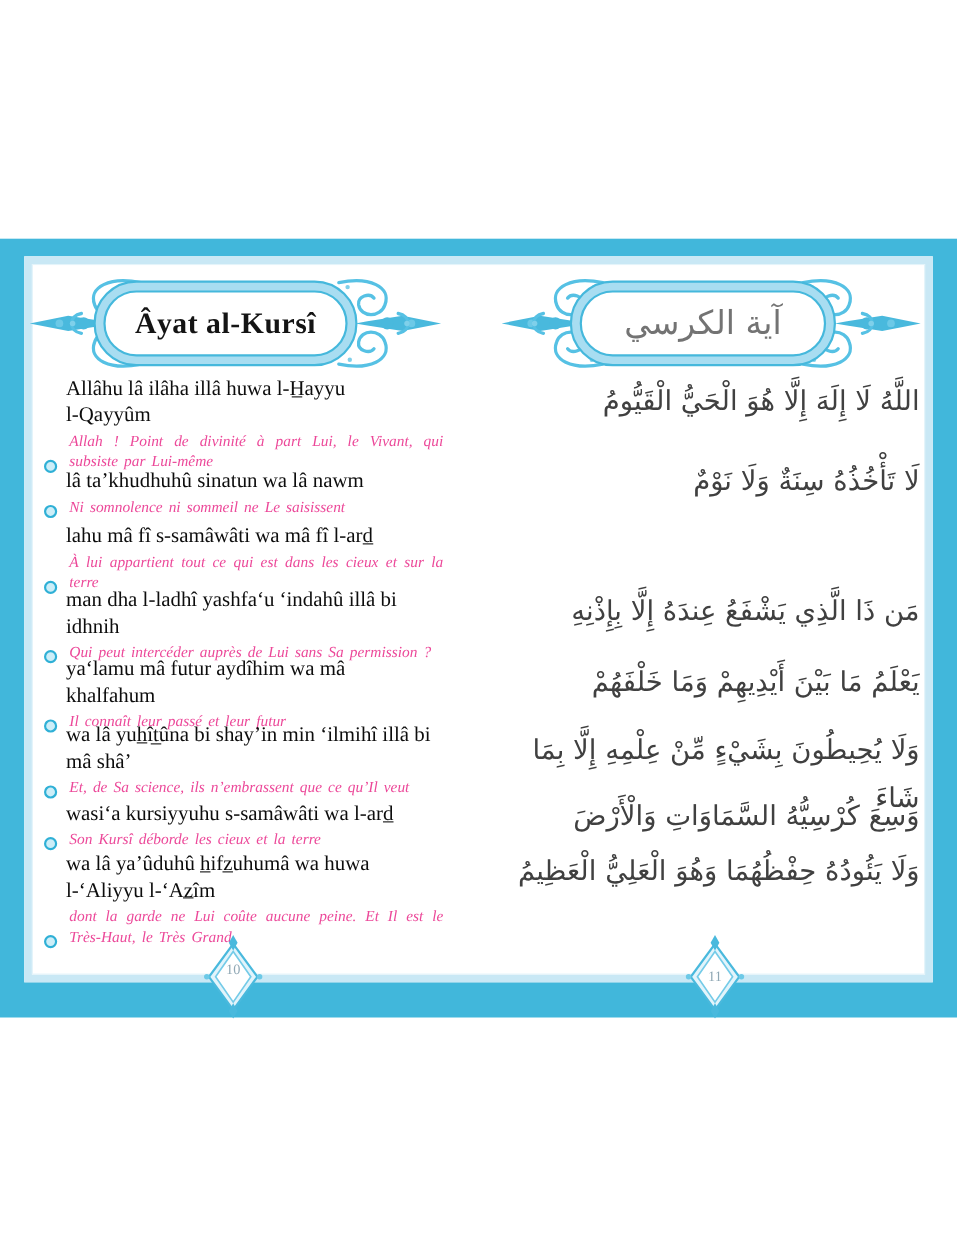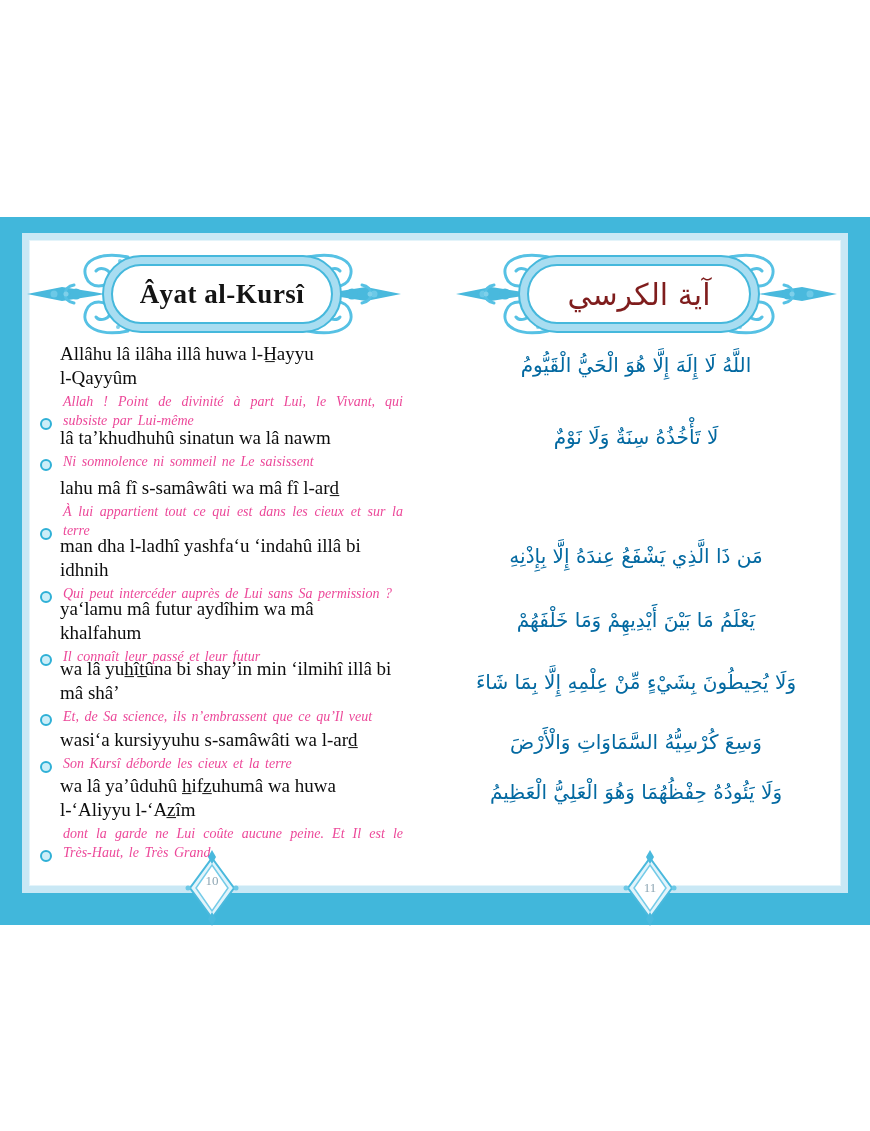--- a/index.html
+++ b/index.html
@@ -11,36 +11,36 @@
   .spread{position:absolute;left:22px;top:233px;width:826px;height:660px;box-sizing:border-box;
           background:#ffffff;border:7px solid #c9e8f5;}
   .spread::after{content:"";position:absolute;inset:0;border:1px solid #e4f4fa;pointer-events:none;}
 
   
   .stadium{position:absolute;height:78px;box-sizing:border-box;background:#a8ddf1;
            border:2px solid #45b8dc;border-radius:40px;z-index:3;}
   .stadium .inner{position:absolute;inset:7px;background:#ffffff;border:2px solid #45b8dc;
                   border-radius:32px;display:flex;align-items:center;justify-content:center;}
   .title-latin{font-weight:bold;font-size:27px;color:#141414;letter-spacing:0.5px;}
-  .title-arabic{font-family:"DejaVu Sans",sans-serif;font-size:30px;color:#7f1d1d;direction:rtl;}
+  .title-arabic{font-family:"DejaVu Sans",sans-serif;font-size:30px;color:#737373;direction:rtl;}
   svg.orn{position:absolute;z-index:2;overflow:visible;}
   svg.orn.flip{transform:scaleX(-1);}
 
   
   .item{position:absolute;left:40px;width:372px;display:flex;align-items:flex-end;z-index:4;}
   .bullet{flex:0 0 auto;width:8px;height:8px;margin:8px 8px 0 0;border-radius:50%;
           background:#cdeef8;border:2.5px solid #2fb0d6;}
   .item-text{flex:1;}
   .translit{font-size:19px;line-height:24px;color:#0d0d0d;white-space:pre-line;}
   .french{font-size:14px;line-height:19px;font-style:italic;color:#ec4899;
           text-align:justify;width:340px;margin-top:2px;margin-left:3px;word-spacing:2px;}
 
   
-  .aline{position:absolute;right:34px;width:400px;text-align:center;direction:rtl;z-index:4;
-         font-family:"DejaVu Sans",sans-serif;font-size:20px;color:#0369a1;line-height:44px;}
+  .aline{position:absolute;right:34px;width:400px;text-align:right;direction:rtl;z-index:4;
+         font-family:"DejaVu Sans",sans-serif;font-size:25px;color:#404040;line-height:44px;}
 
   
   .pagenum{position:absolute;width:60px;text-align:center;font-size:13px;color:#8fa7b4;z-index:7;}
 </style>
 </head>
 <body>
 
 <div class="screen">
 
   <svg width="0" height="0" style="position:absolute" aria-hidden="true">
@@ -77,21 +77,21 @@
     </svg>
   <svg class="orn flip" style="left:322px;top:285px" width="80" height="18" viewBox="0 0 80 18">
       <use href="#dartOrn"></use>
     </svg>
   <svg class="orn" style="left:50px;top:251px" width="84" height="86" viewBox="0 0 84 86">
       <use href="#sideOrn"></use>
     </svg>
   <svg class="orn flip" style="left:302px;top:251px" width="84" height="86" viewBox="0 0 84 86">
       <use href="#sideOrn"></use>
     </svg>
-  <div class="stadium" style="left:102px;top:255px;width:240px">
+  <div class="stadium" style="left:85px;top:255px;width:240px">
     <div class="inner">
       <span class="title-latin">Âyat al-Kursî</span>
     </div>
   </div>
 
   <svg class="orn" style="left:455px;top:285px" width="80" height="18" viewBox="0 0 80 18">
       <use href="#dartOrn"></use>
     </svg>
   <svg class="orn flip" style="left:758px;top:285px" width="80" height="18" viewBox="0 0 80 18">
       <use href="#dartOrn"></use>

